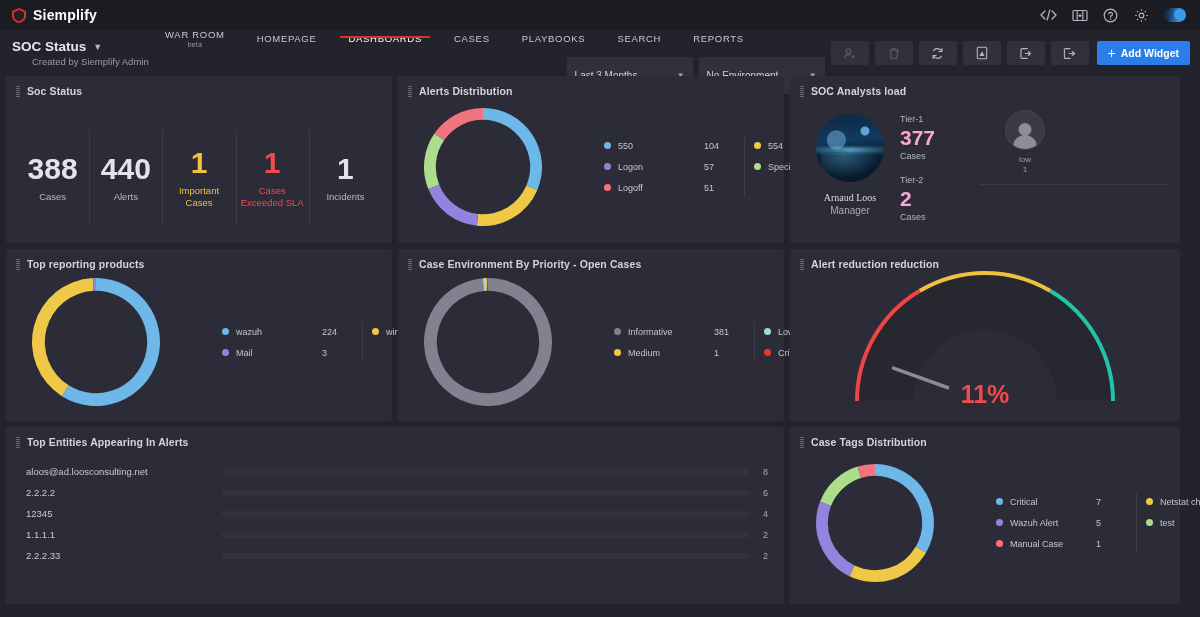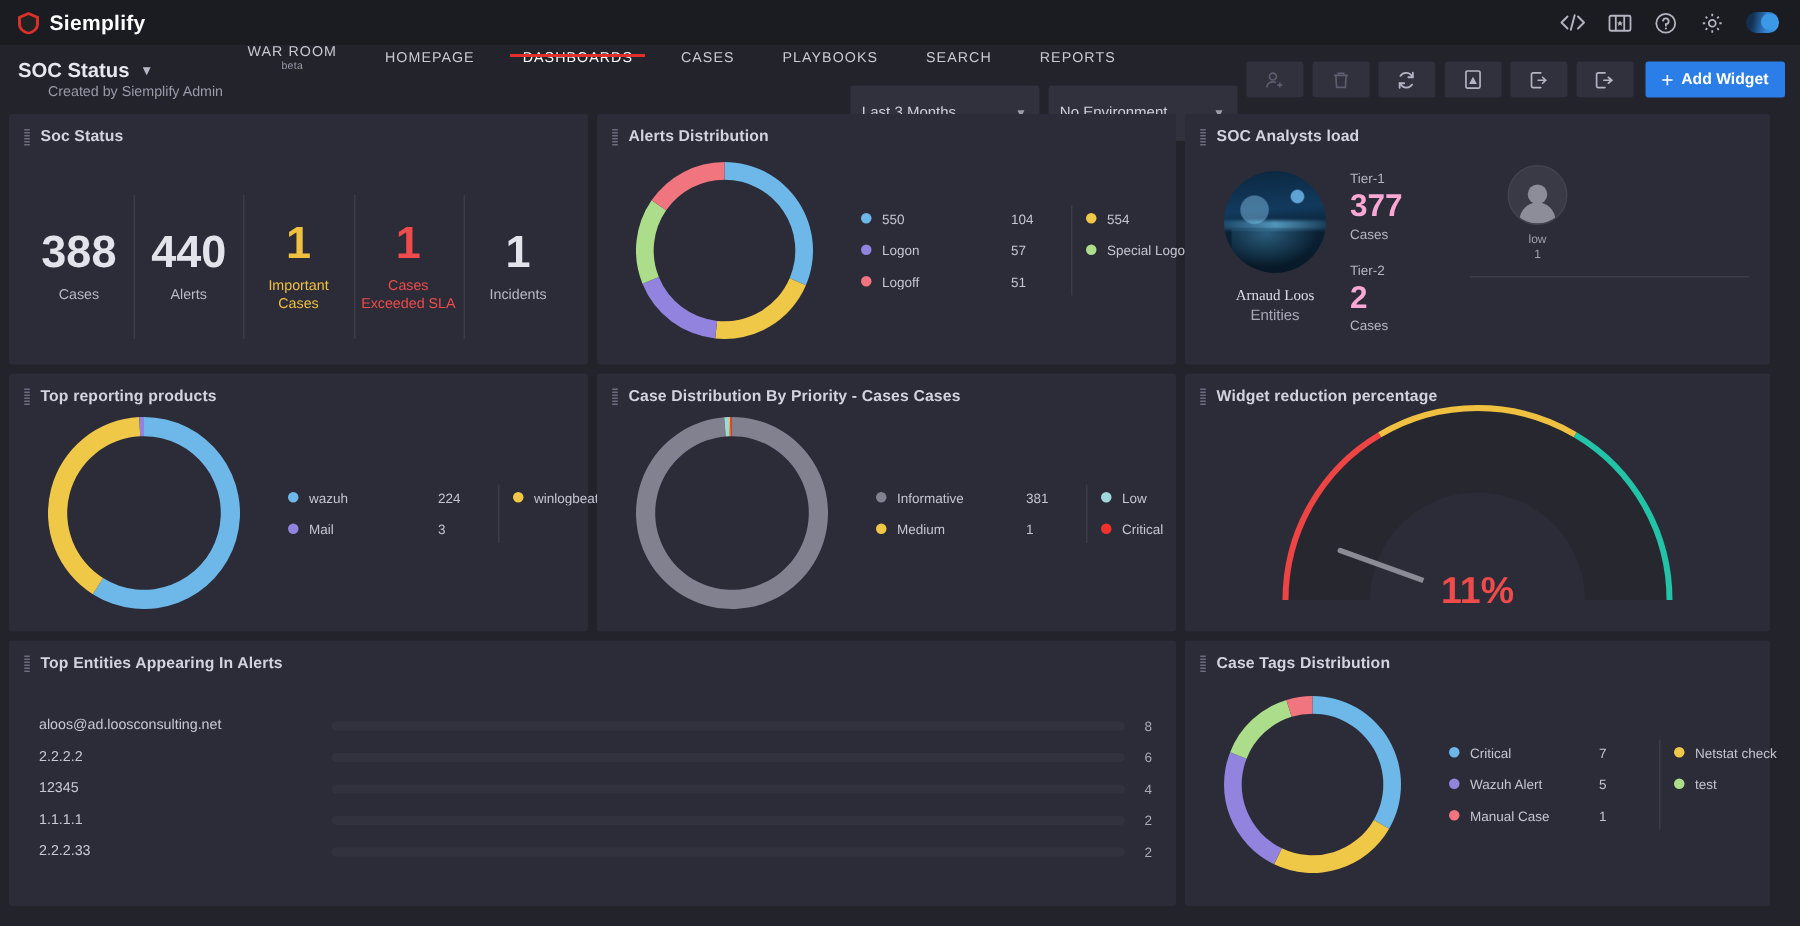--- a/index.html
+++ b/index.html
@@ -100,21 +100,21 @@
   .kpi { flex: 1; display: flex; flex-direction: column; align-items: center; justify-content: center; position: relative; padding: 0 4px; }
   .kpi + .kpi::before {
     content:""; position: absolute; left: 0; top: 6px; bottom: 6px; width: 1px; background: #3b3b49;
   }
   .kpi-num { font-size: 30px; font-weight: bold; line-height: 1.05; color: #e3e3ec; }
   .kpi-lbl { font-size: 9.5px; margin-top: 6px; color: #b9b9c7; text-align: center; line-height: 1.25; }
   .kpi.amber .kpi-num, .kpi.amber .kpi-lbl { color: #f0c040; }
   .kpi.red .kpi-num, .kpi.red .kpi-lbl { color: #ef4b4b; }
 
   
-  .chart-body { display: flex; align-items: center; height: calc(100% - 16px); }
+  .chart-body { display: flex; align-items: center; height: calc(100% - 16px); gap: 30px; }
   .donut-wrap { flex: none; display: flex; align-items: center; justify-content: center; }
   .legend { display: flex; flex: 1; padding-left: 6px; }
   .legend-col { display: flex; flex-direction: column; gap: 11px; position: relative; padding: 0 10px; }
   .legend-col + .legend-col::before {
     content:""; position:absolute; left:0; top:-4px; bottom:-4px; width:1px; background:#3b3b49;
   }
   .legend-row { display: flex; align-items: center; font-size: 9px; color: #c5c5d2; }
   .dot { width: 7px; height: 7px; border-radius: 50%; flex: none; margin-right: 7px; }
   .lg-label { width: 86px; white-space: nowrap; overflow: hidden; text-overflow: ellipsis; }
   .lg-val { width: 30px; text-align: left; color: #c5c5d2; }
@@ -161,21 +161,21 @@
   .an-mcount { font-size: 8px; color: #9f9fb0; margin-top: 1px; }
 
   
   .gauge-wrap { display:flex; align-items:flex-end; justify-content:center; height: calc(100% - 16px); position: relative; }
   .gauge-val {
     position: absolute; left: 50%; transform: translateX(-50%);
     bottom: 4px; font-size: 25px; font-weight: bold; color: #ef4b4b;
   }
 
   
-  .ent-body { margin-top: 24px; }
+  .ent-body { margin-top: 12px; }
   .ent-row { display: flex; align-items: center; height: 21px; }
   .ent-name { width: 205px; font-size: 9.5px; color: #c9c9d6; padding-left: 10px; white-space: nowrap; }
   .ent-track { flex: 1; height: 6px; background: #32323e; border-radius: 3px; overflow: hidden; }
   .ent-fill { height: 100%; background: #4aa6e8; border-radius: 3px; }
   .ent-val { width: 24px; text-align: right; font-size: 9px; color: #a9a9b8; padding-right: 6px; }
 
   svg.donut { display:block; }
 </style>
 </head>
 <body>
@@ -426,21 +426,21 @@
             <i></i>
             <i></i>
             <i></i>
           </span>
         <span class="panel-title">SOC Analysts load</span>
       </div>
       <div class="analysts-body">
         <div class="an-left">
           <div class="an-photo"></div>
           <div class="an-name">Arnaud Loos</div>
-          <div class="an-role">Entities</div>
+          <div class="an-role">Manager</div>
         </div>
         <div class="an-tiers">
           <div class="tier-block">
             <div class="tier-lbl">Tier-1</div>
             <div class="tier-num">377</div>
             <div class="tier-cases">Cases</div>
           </div>
           <div class="tier-block">
             <div class="tier-lbl">Tier-2</div>
             <div class="tier-num">2</div>
@@ -509,21 +509,21 @@
     <div class="panel p-casedist">
       <div class="panel-head">
         <span class="grip">
             <i></i>
             <i></i>
             <i></i>
             <i></i>
             <i></i>
             <i></i>
           </span>
-        <span class="panel-title">Case Distribution By Priority - Cases Cases</span>
+        <span class="panel-title">Case Environment By Priority - Open Cases</span>
       </div>
       <div class="chart-body">
         <div class="donut-wrap" style="width:160px">
             <svg class="donut" width="128" height="128" viewBox="0 0 128 128">
               <path d="M64 0 A64 64 0 1 1 58.796890453189484 0.21185336566134794 L59.837512362551585 12.969482692529077 A51.2 51.2 0 1 0 64 12.799999999999997 Z" fill="#818190"></path>
               <path d="M58.796890453189484 0.21185336566134794 A64 64 0 0 1 61.916824707368264 0.03391226047845208 L62.33345976589462 12.827129808382757 A51.2 51.2 0 0 0 59.837512362551585 12.969482692529077 Z" fill="#9fd8d8"></path>
               <path d="M61.916824707368264 0.03391226047845208 A64 64 0 0 1 62.9582743473877 0.00847862673766997 L63.16661947791016 12.806782901390136 A51.2 51.2 0 0 0 62.33345976589462 12.827129808382757 Z" fill="#f0c847"></path>
               <path d="M62.9582743473877 0.00847862673766997 A64 64 0 0 1 63.999999999999986 0 L63.99999999999999 12.799999999999997 A51.2 51.2 0 0 0 63.16661947791016 12.806782901390136 Z" fill="#f0322c"></path>
             </svg>
           </div>
@@ -559,21 +559,21 @@
     <div class="panel p-gauge">
       <div class="panel-head">
         <span class="grip">
             <i></i>
             <i></i>
             <i></i>
             <i></i>
             <i></i>
             <i></i>
           </span>
-        <span class="panel-title">Widget reduction percentage</span>
+        <span class="panel-title">Alert reduction reduction</span>
       </div>
       <div class="gauge-wrap">
         <div id="gauge-slot"><svg width="300" height="140" viewBox="0 0 300 140">
               <path d="M22 132.00000000000003 A128 128 0 0 1 278 131.99999999999997 L221.68 131.99999999999997 A71.68 71.68 0 0 0 78.32 132 Z" fill="#272730"></path>
               <path d="M22 132.00000000000003 A128 128 0 0 1 84.8426987839525 21.8250205434952" fill="none" stroke="#ef4444" stroke-width="4"></path>
               <path d="M84.8426987839525 21.8250205434952 A128 128 0 0 1 215.15730121604756 21.825020543495242" fill="none" stroke="#f0c040" stroke-width="4"></path>
               <path d="M215.15730121604756 21.825020543495242 A128 128 0 0 1 278 131.99999999999997" fill="none" stroke="#22c3a6" stroke-width="4"></path>
               <line x1="150" y1="132" x2="58.47111879613294" y2="99.04757511853808" stroke="#8b8b95" stroke-width="3.5" stroke-linecap="round"></line>
               <circle cx="150" cy="132" r="38.4" fill="#2c2c38"></circle>
             </svg></div>

